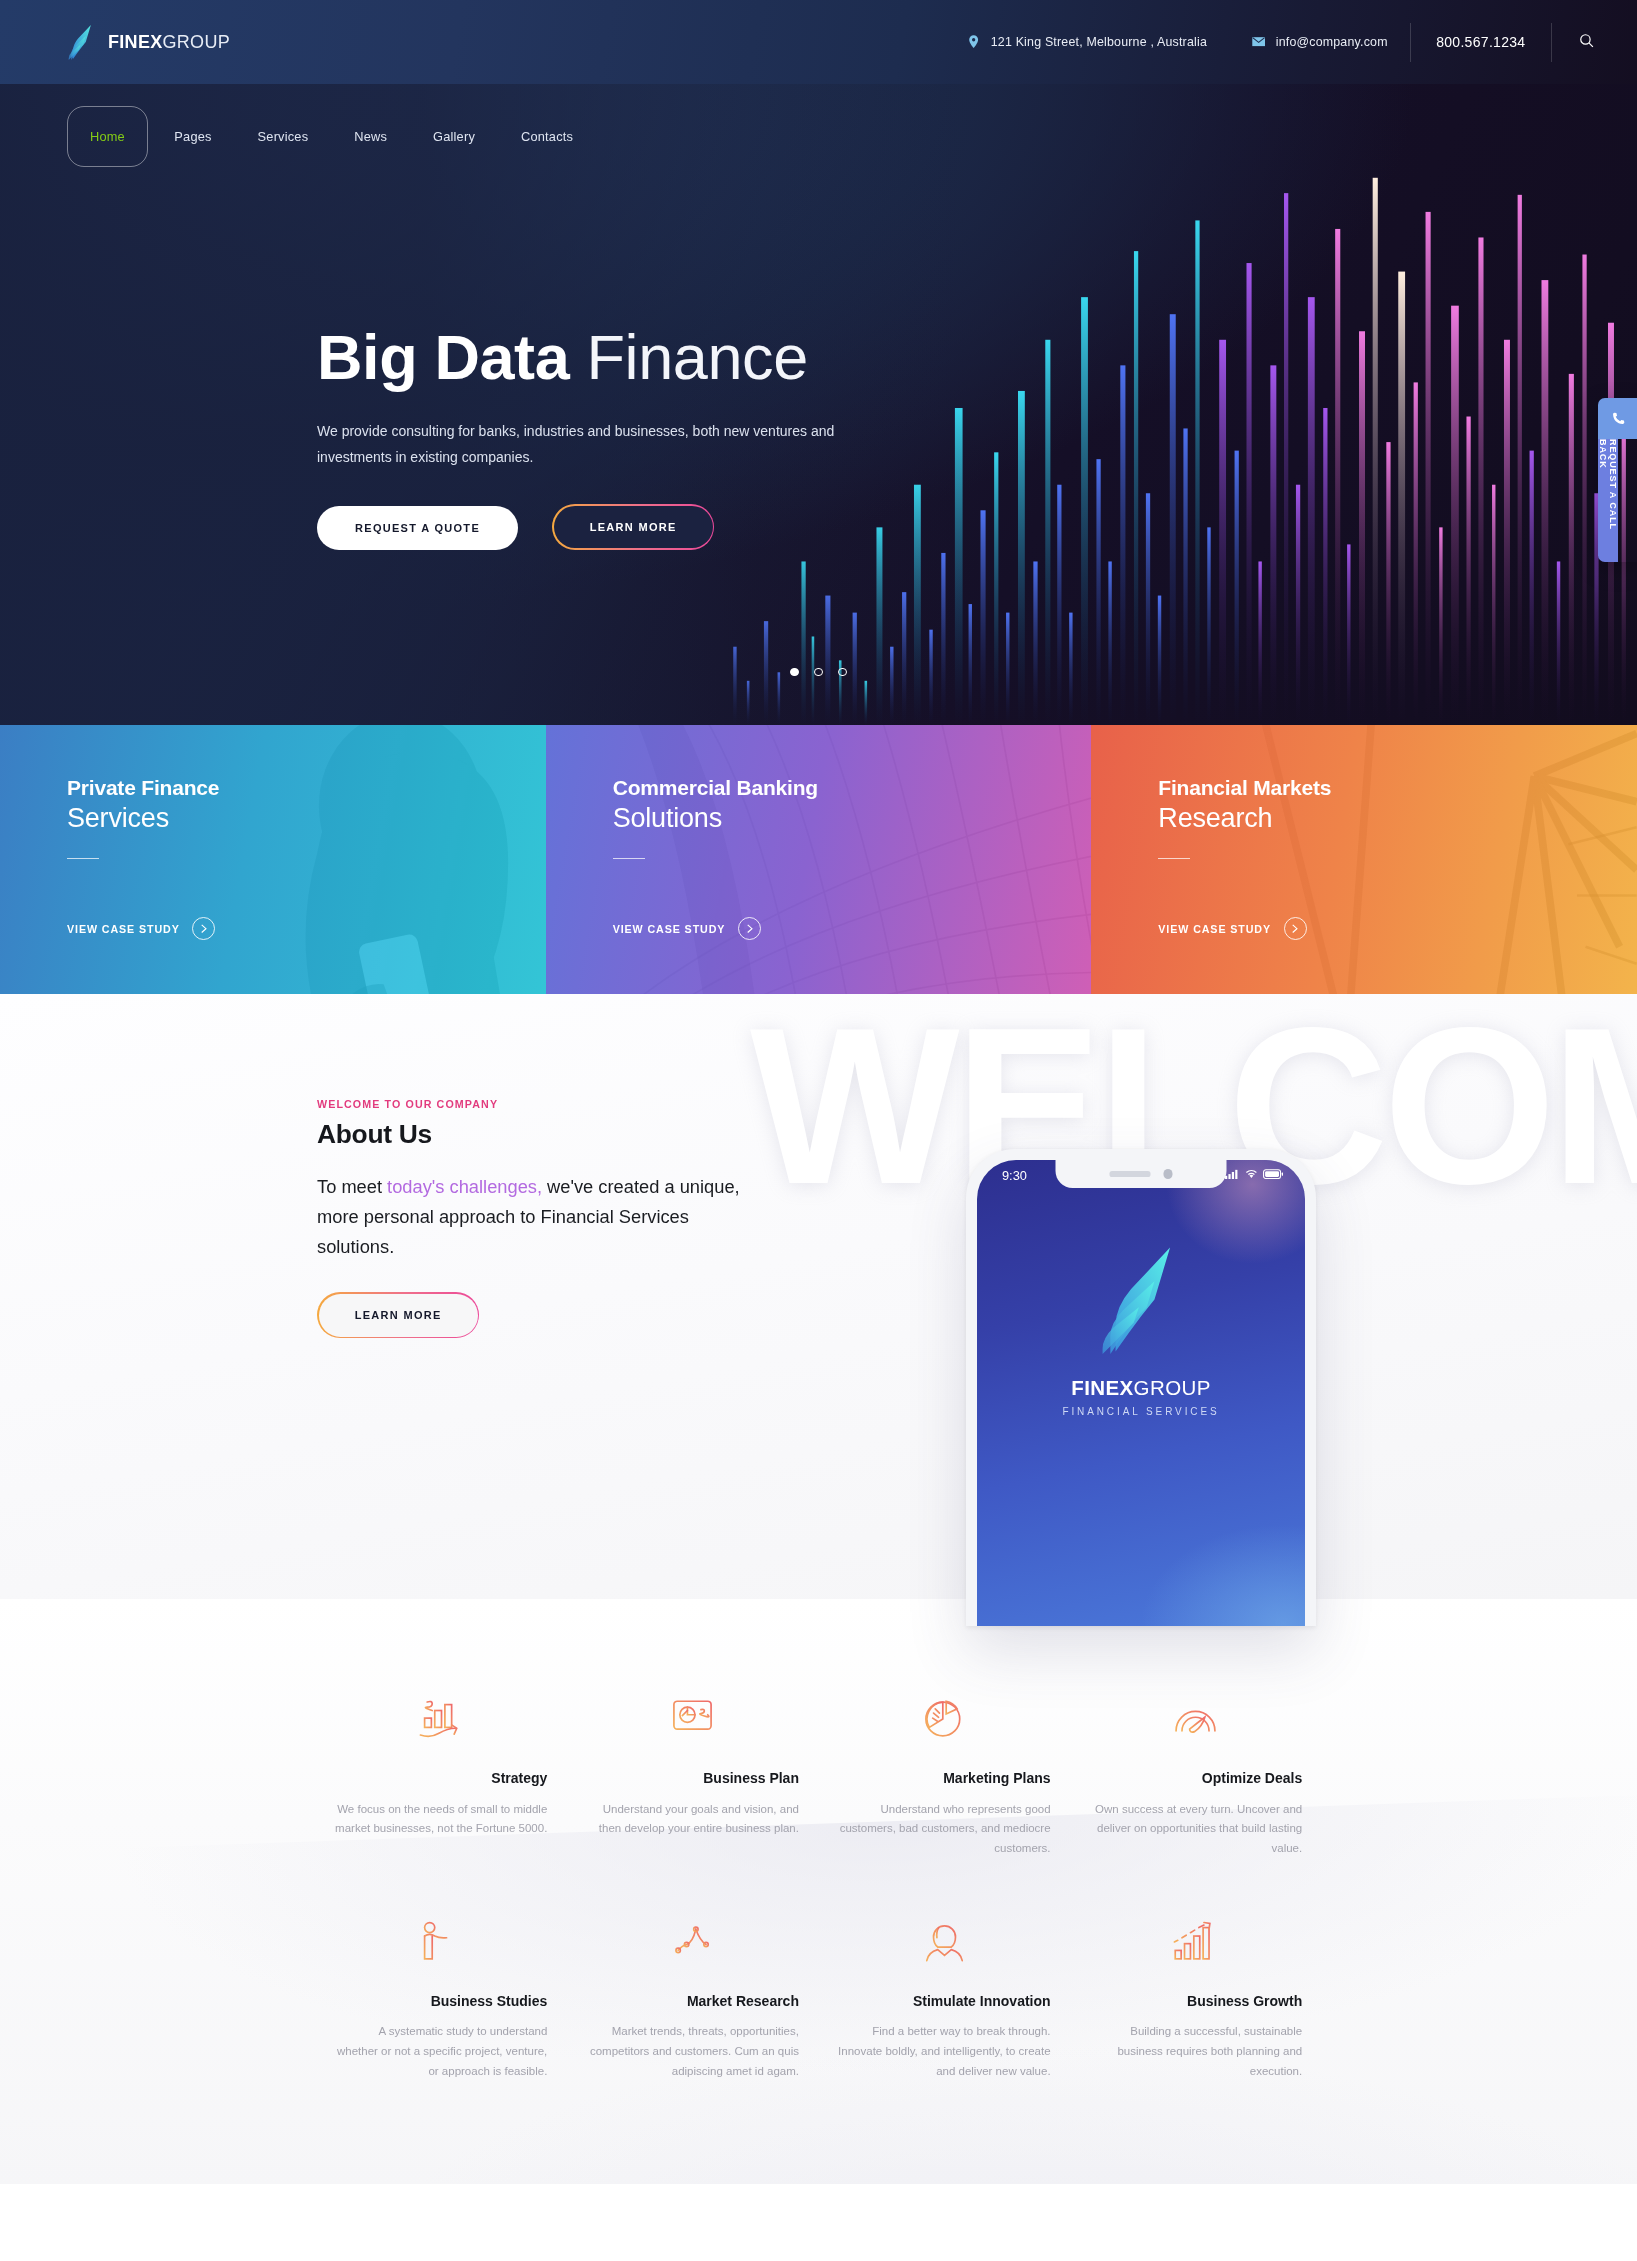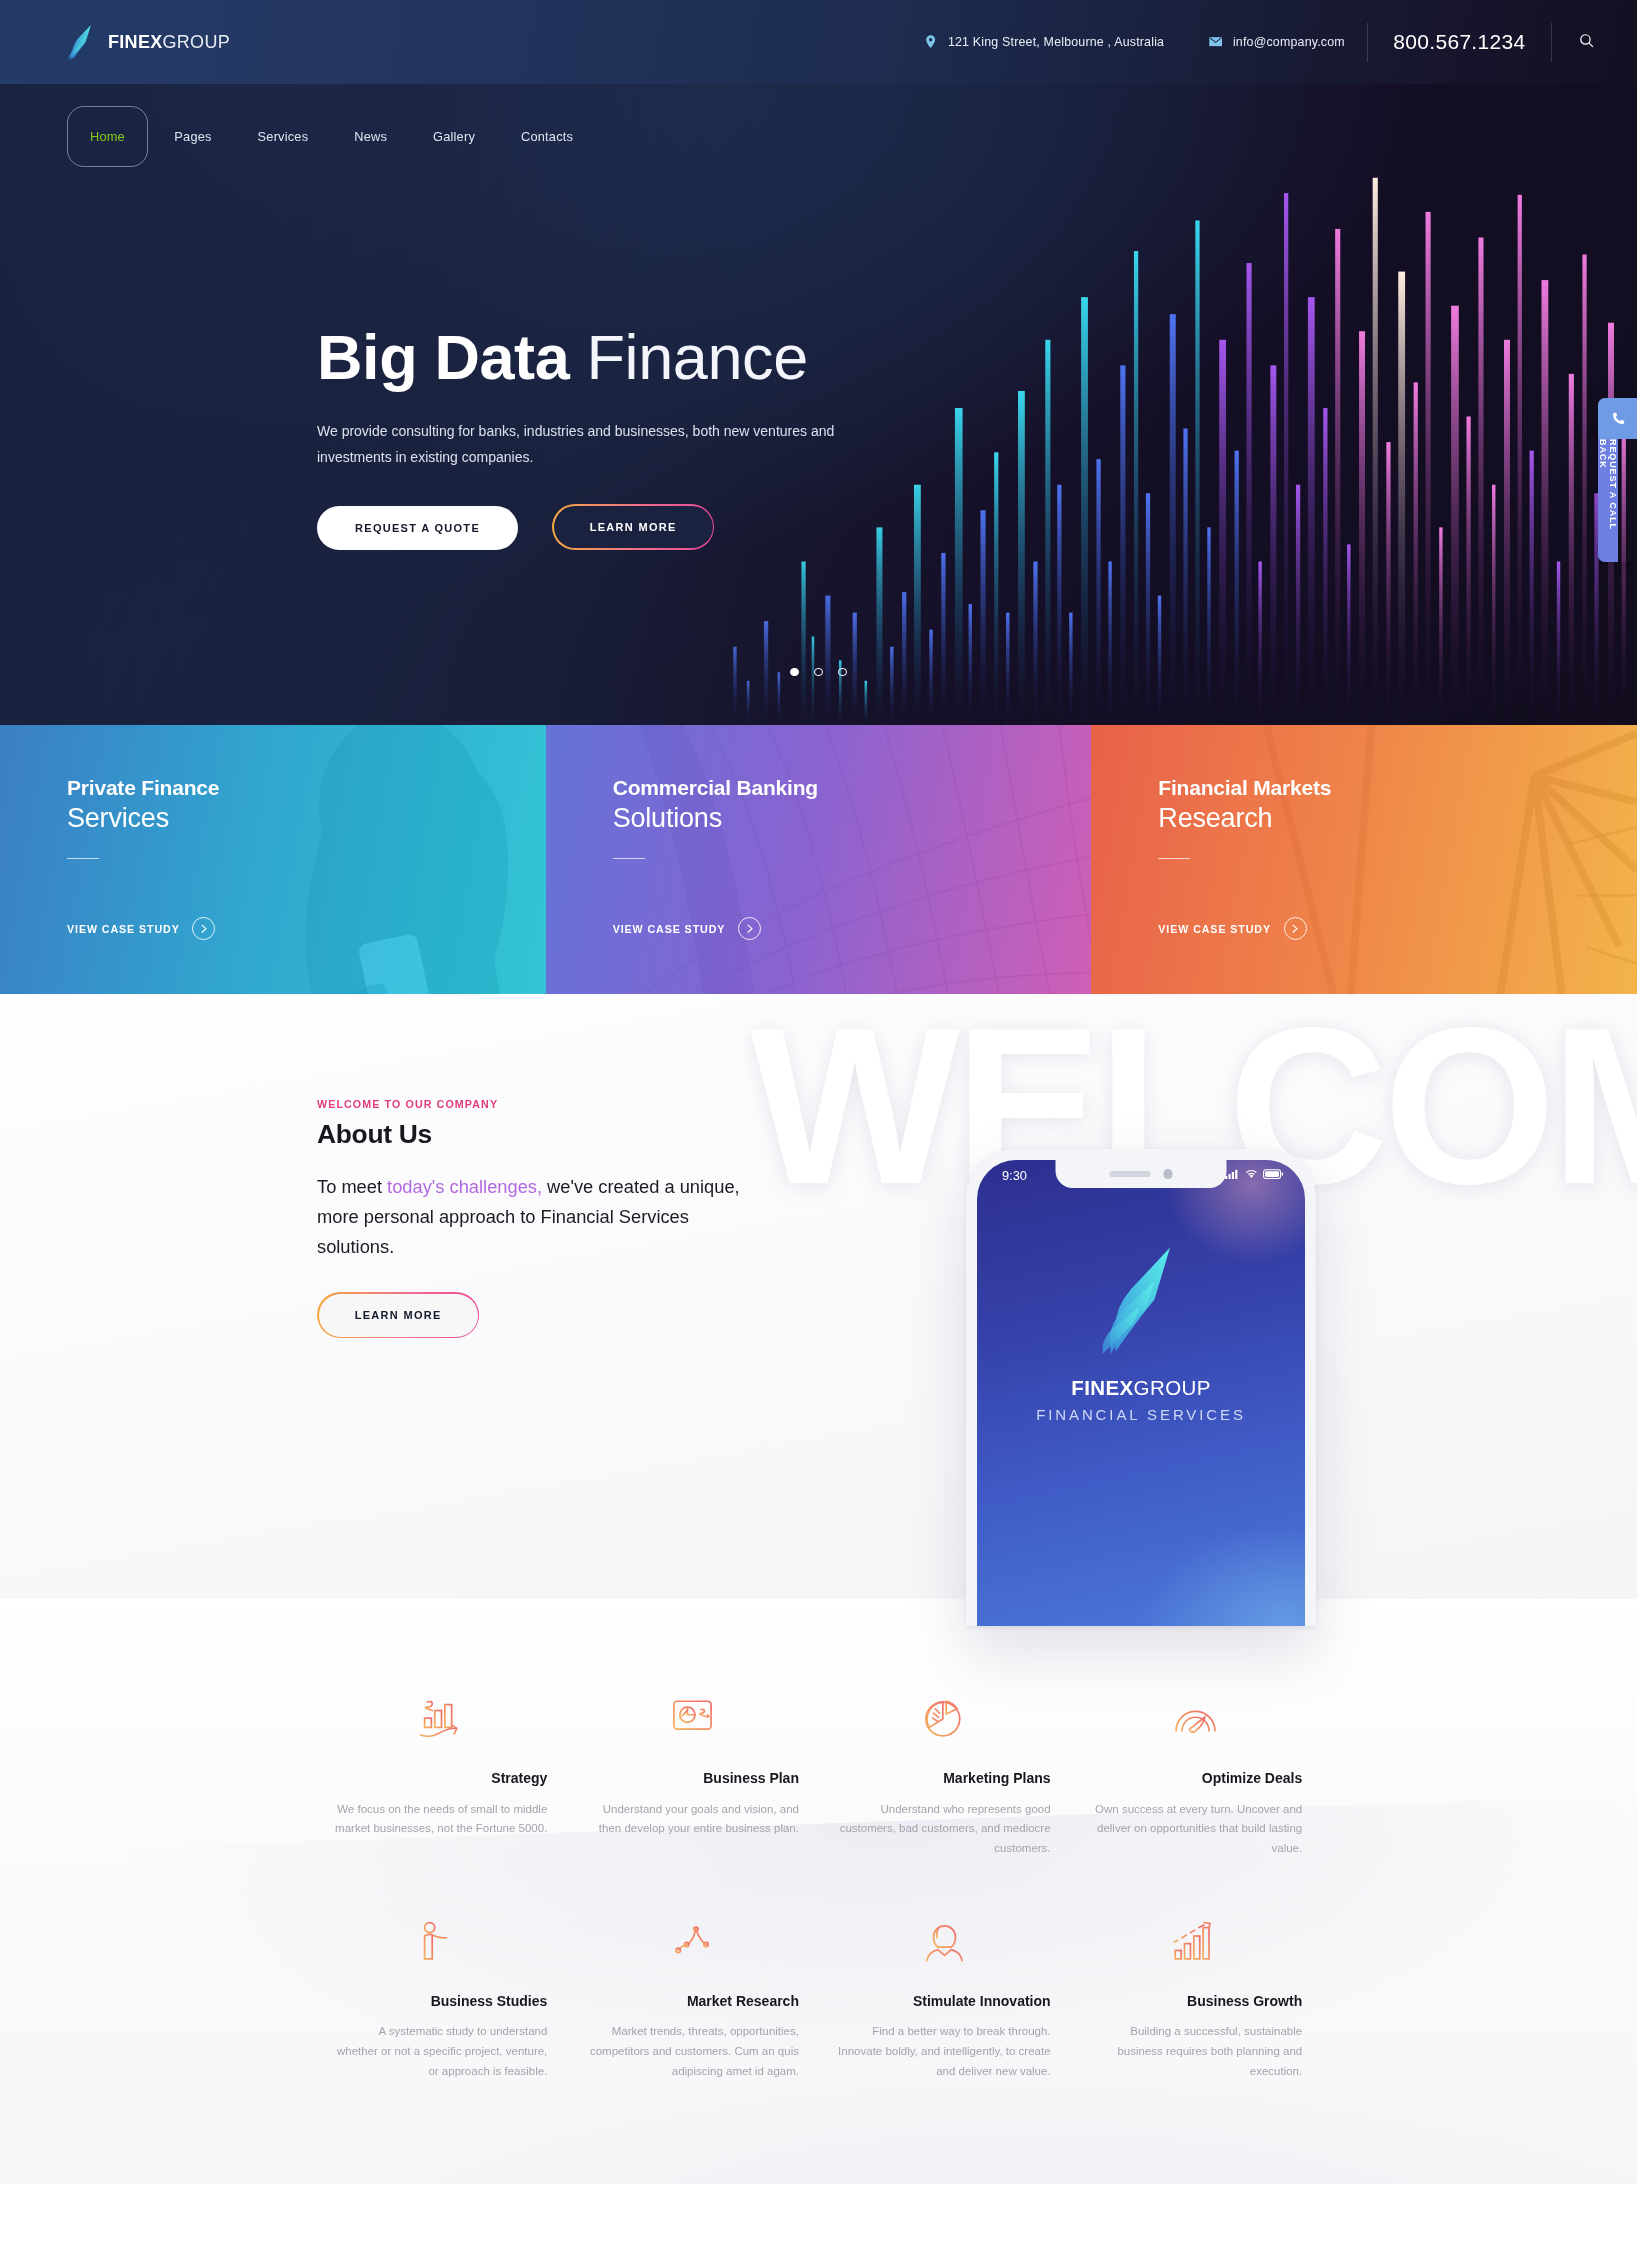--- a/index.html
+++ b/index.html
@@ -34,21 +34,21 @@
     height: 100%;
   }
   .tb-item {
     display: flex; align-items: center; gap: 9.4px;
     color: #e9edf5; font-size: 12.4px; letter-spacing: 0.2px;
     padding: 0 22px;
   }
   .tb-icon { width: 15.3px; height: 15.3px; display: block; flex: none; }
   .tb-sep { width: 0.9px; height: 39px; background: rgba(255,255,255,.16); }
   .tb-phone {
-    color: #fff; font-size: 21px; letter-spacing: 0.3px; font-weight: 400;
+    color: #fff; font-size: 14px; letter-spacing: 0.3px; font-weight: 400;
     padding: 0 25.6px;
   }
   .tb-search { padding: 0 8.5px 0 25.6px; cursor: pointer; }
 
   
   .hero {
     position: relative;
     height: 641px;
     overflow: hidden;
     background: #120d20;
@@ -226,21 +226,21 @@
     color: #fff; font-size: 12.8px; font-weight: 500;
   }
   .ph-status { position: absolute; right: 22px; top: 8.5px; z-index: 6; display: flex; align-items: center; gap: 5.1px; }
   .ph-logo {
     position: absolute; left: 0; right: 0; top: 85px; z-index: 6;
     display: flex; flex-direction: column; align-items: center;
   }
   .ph-name { margin-top: 22px; font-size: 20.5px; letter-spacing: 0.4px; color: #fff; }
   .ph-name .b1 { font-weight: 700; }
   .ph-name .b2 { font-weight: 300; }
-  .ph-tag { margin-top: 6px; font-size: 15px; letter-spacing: 2.9px; color: #cfd9f5; font-weight: 400; }
+  .ph-tag { margin-top: 6px; font-size: 10px; letter-spacing: 2.9px; color: #cfd9f5; font-weight: 400; }
 
   
   .features {
     position: relative; padding: 95px 0 102px;
     background: linear-gradient(180deg, #ffffff 0%, #fbfbfc 38%, #f6f6f8 100%);
     overflow: hidden;
   }
   .feat-swoosh1 {
     position: absolute; left: -10%; top: 222px; width: 130%; height: 358px;
     background: radial-gradient(52% 100% at 50% 0%, rgba(232,232,240,.75), rgba(255,255,255,0) 70%);

